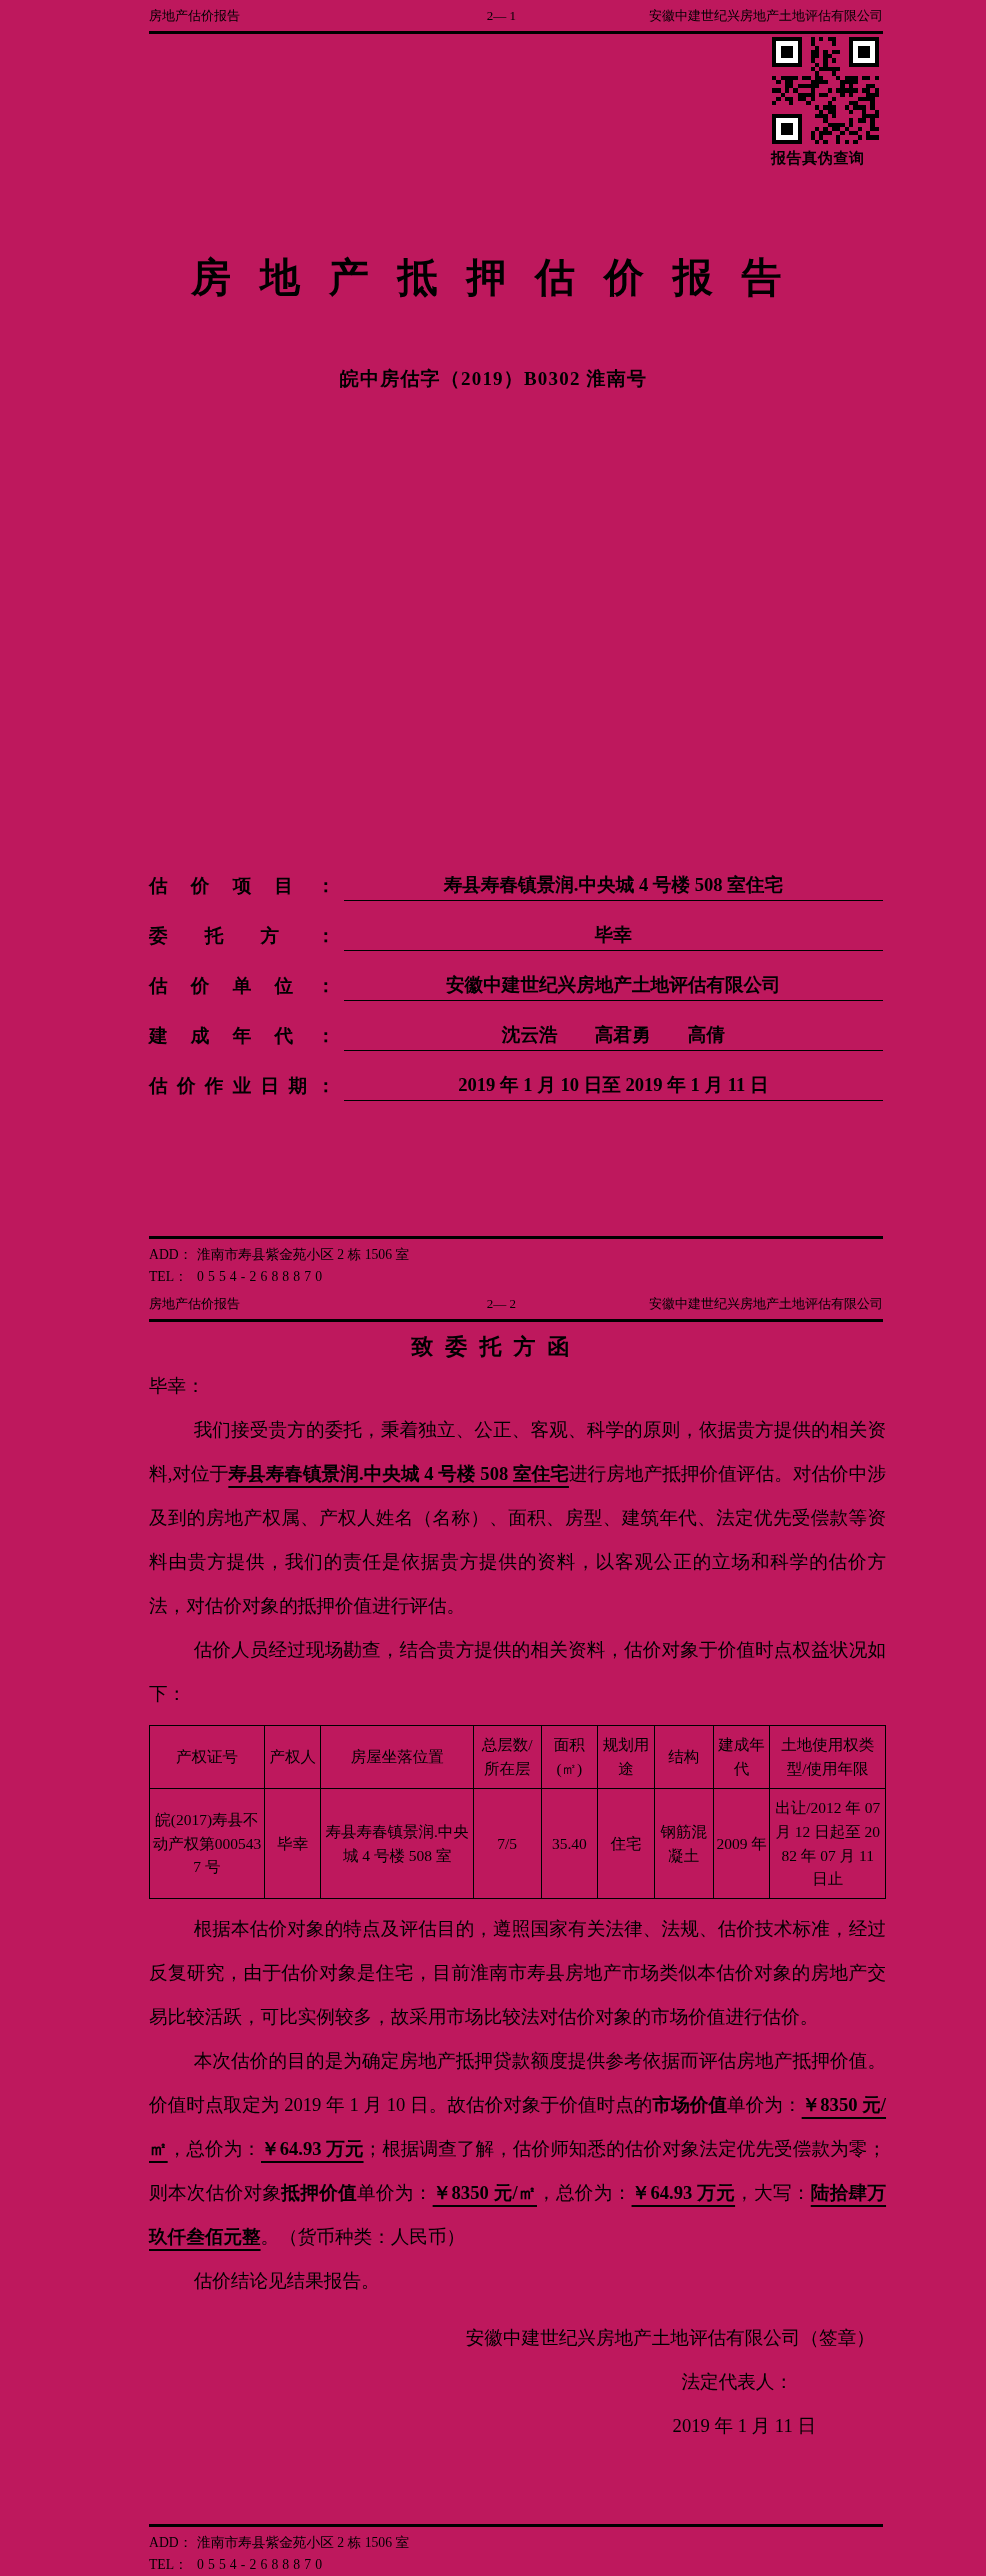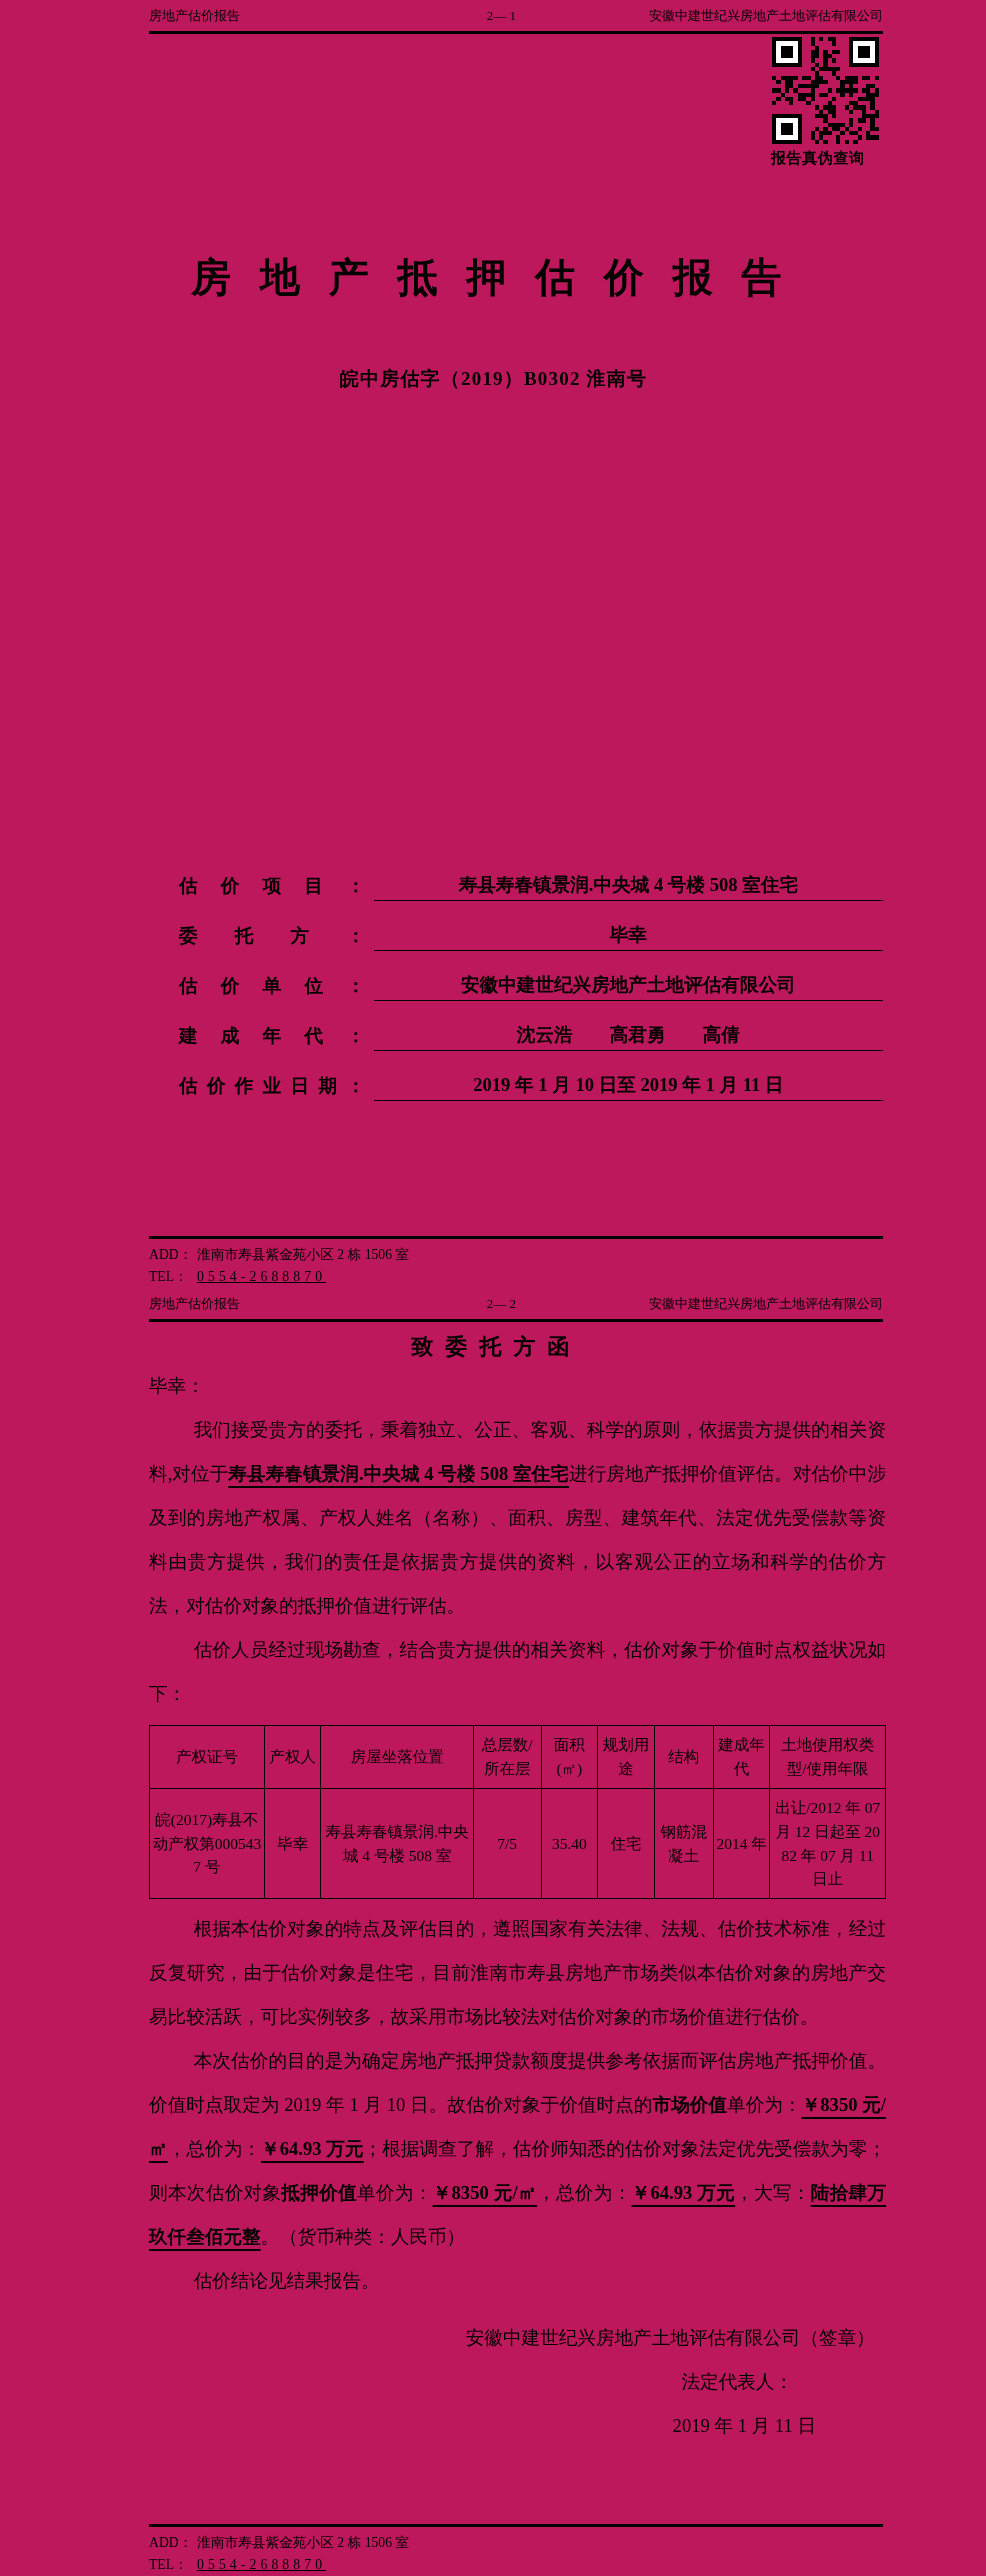--- a/index.html
+++ b/index.html
@@ -21,42 +21,42 @@
   .doc-header .hl { width:35%; }
   .doc-header .hc { width:15%; text-align:right; }
   .doc-header .hr { width:50%; text-align:right; }
 
   .doc-footer {
     position:absolute; top:1236px; left:149px; width:734px;
     border-top:3.1px solid #000; padding-top:5px;
     font-size:13.7px; line-height:22px;
   }
   .doc-footer .lbl { display:inline-block; min-width:48px; }
-  .tel-value { letter-spacing:0.30em;text-decoration:underline; }
+  .tel-value { letter-spacing:0.30em; }
 
   
   .qr { position:absolute; top:37px; right:108px; width:107px; height:107px; }
   .qr svg { display:block; }
   .qr-caption {
     position:absolute; top:149px; right:123px; width:93px;
     font-size:15px; font-weight:bold; letter-spacing:0.6px; text-align:center; white-space:nowrap;
   }
   .main-title {
     position:absolute; top:250px; left:0; width:100%;
     text-align:center; font-size:40px; font-weight:bold;
     letter-spacing:0.72em; text-indent:0.36em; white-space:nowrap;
   }
   .report-no {
     position:absolute; top:366px; left:0; width:100%;
     text-align:center; font-size:19px; font-weight:bold; letter-spacing:1.2px;
   }
   .fields { position:absolute; top:870px; left:149px; width:734px; }
   .field-row {
     display:flex; align-items:flex-end; height:31px; margin-bottom:19px;
-    font-size:18.6px; font-weight:bold;margin-left:30px;
+    font-size:18.6px; font-weight:bold;
   }
   .field-label {
     flex:none; width:186px; padding-bottom:1.9px;
     text-align:justify; text-align-last:justify;
   }
   .field-gap { flex:none; width:8.7px; }
   .field-value {
     flex:1; text-align:center; border-bottom:1.9px solid #000;
     padding-bottom:1.9px; white-space:nowrap;
   }
@@ -370,21 +370,21 @@
         <th>土地使用权类型/使用年限</th>
       </tr>
       <tr>
         <td>皖(2017)寿县不动产权第0005437 号</td>
         <td>毕幸</td>
         <td>寿县寿春镇景润.中央城 4 号楼 508 室</td>
         <td>7/5</td>
         <td>35.40</td>
         <td>住宅</td>
         <td>钢筋混凝土</td>
-        <td>2014 年</td>
+        <td>2009 年</td>
         <td>出让/2012 年 07 月 12 日起至 2082 年 07 月 11 日止</td>
       </tr>
     </tbody>
       </table>
 
     <p class="indent">根据本估价对象的特点及评估目的，遵照国家有关法律、法规、估价技术标准，经过反复研究，由于估价对象是住宅，目前淮南市寿县房地产市场类似本估价对象的房地产交易比较活跃，可比实例较多，故采用市场比较法对估价对象的市场价值进行估价。</p>
     <p class="indent"><span>本次估价的目的是为确定房地产抵押贷款额度提供参考依据而评估房地产抵押价值。价值时点取定为 2019 年 1 月 10 日。故估价对象于价值时点的</span><span class="b">市场价值</span><span>单价为：</span><span class="b u">￥8350 元/㎡</span><span>，总价为：</span><span class="b u">￥64.93 万元</span><span>；根据调查了解，估价师知悉的估价对象法定优先受偿款为零；则本次估价对象</span><span class="b">抵押价值</span><span>单价为：</span><span class="b u">￥8350 元/㎡</span><span>，总价为：</span><span class="b u">￥64.93 万元</span><span>，大写：</span><span class="b u">陆拾肆万玖仟叁佰元整</span><span>。（货币种类：人民币）</span></p>
     <p class="indent">估价结论见结果报告。</p>
 
     <div class="signature">

